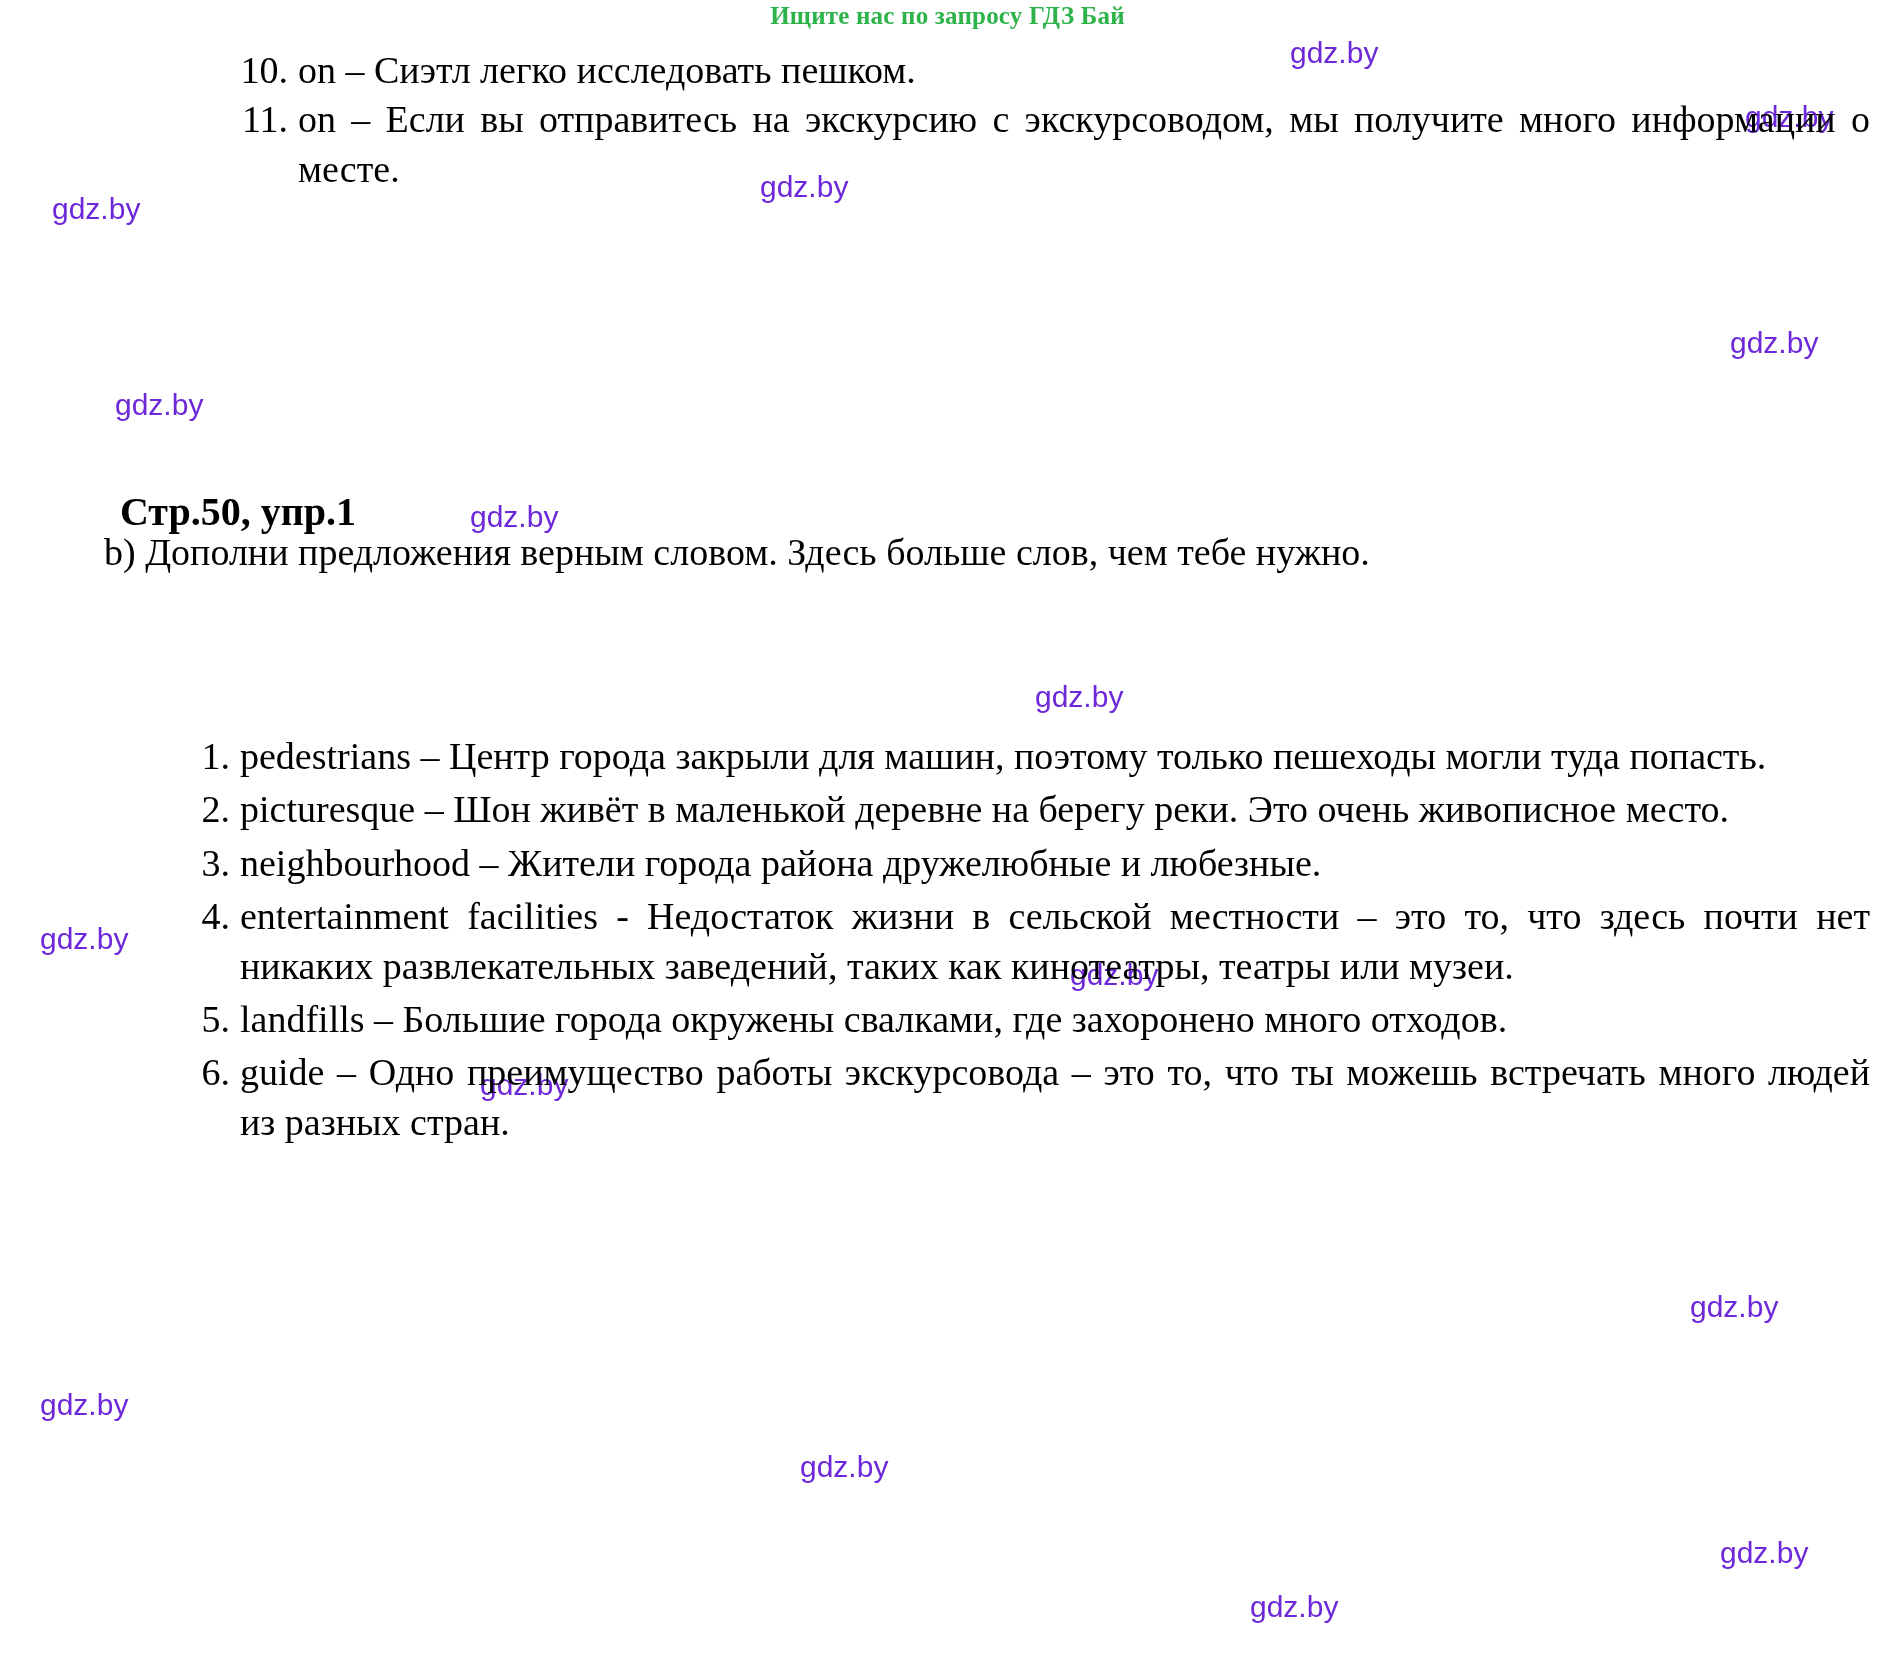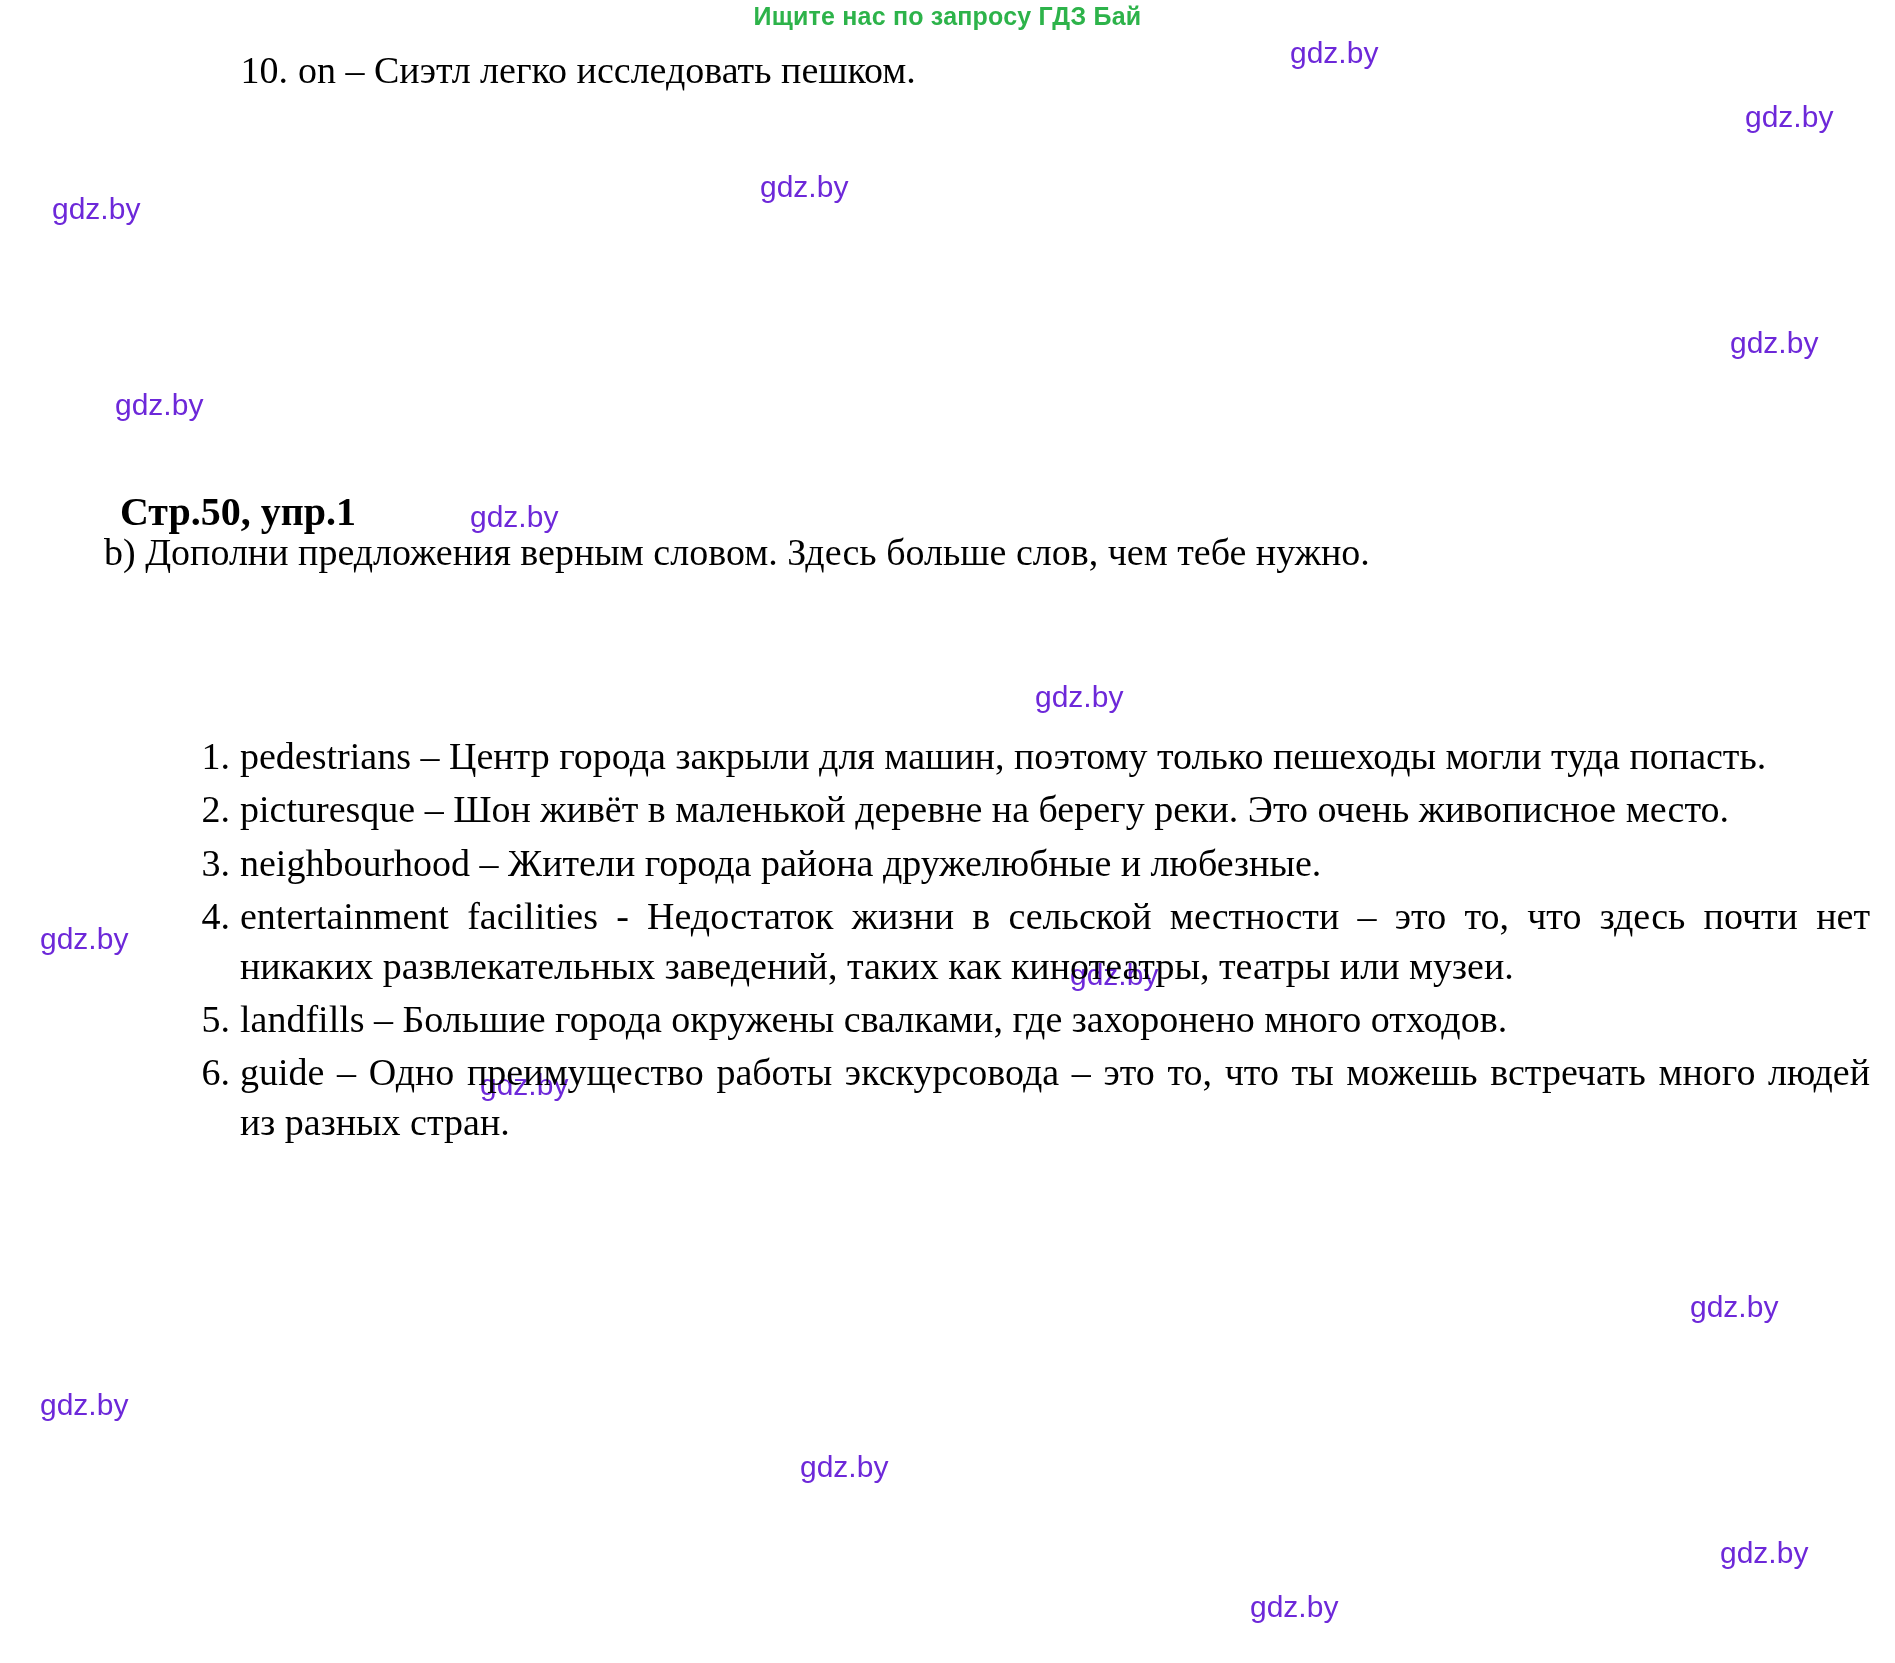--- a/index.html
+++ b/index.html
@@ -24,21 +24,21 @@
     padding: 0 60px;
   }
 
   
   .top-banner {
     position: absolute;
     top: 2px;
     left: 0;
     width: 1895px;
     text-align: center;
-    font-family: Liberation Sans, sans-serif;
+    font-family: Liberation Serif, serif;
     font-size: 25px;
     font-weight: bold;
     color: #2db34a;
     letter-spacing: 0.2px;
   }
 
   
   .wm {
     position: absolute;
     font-family: "Liberation Sans", sans-serif;
@@ -154,20 +154,24 @@
       <div class="wm" style="left: 1250px; top: 1590px;">gdz.by</div>
     </div>
 
   <div class="content">
 
     <div class="numlist" id="group-top">
       <div class="row">
         <span class="marker">10.</span>
         <span class="body-text nojust">on – Сиэтл легко исследовать пешком.</span>
       </div>
+      <div class="row">
+        <span class="marker">11.</span>
+        <span class="body-text">on – Если вы отправитесь на экскурсию с экскурсоводом, мы получите много информации о месте.</span>
+      </div>
     </div>
 
     <div id="heading">Стр.50, упр.1</div>
 
     <div id="subheading">b) Дополни предложения верным словом. Здесь больше слов, чем тебе нужно.</div>
 
     <div class="numlist" id="group-main">
       <div class="row">
         <span class="marker">1.</span>
         <span class="body-text">pedestrians – Центр города закрыли для машин, поэтому только пешеходы могли туда попасть.</span>

